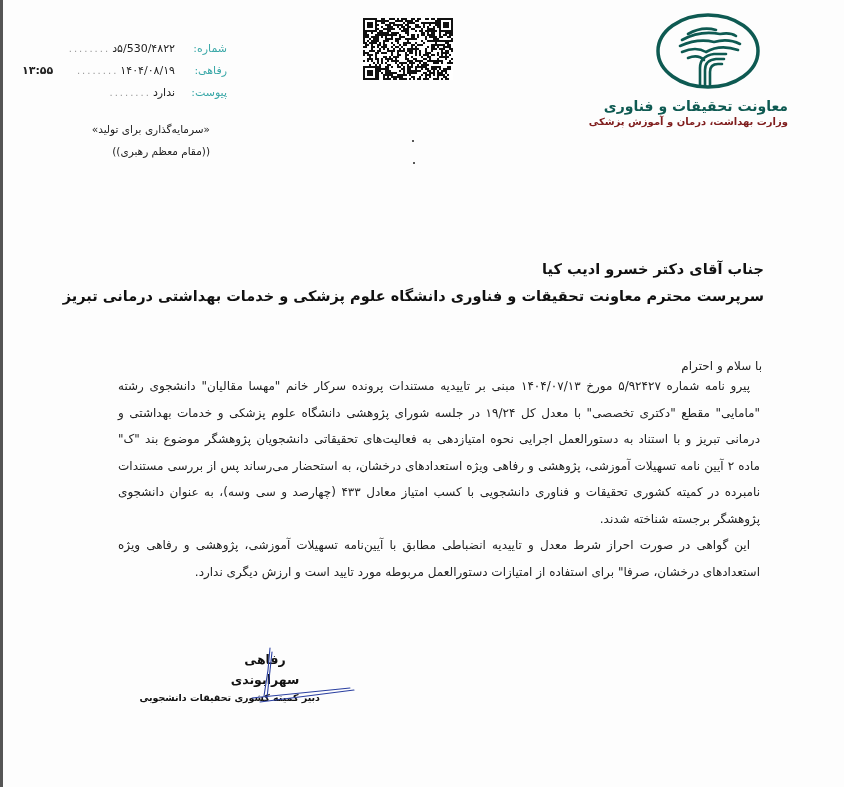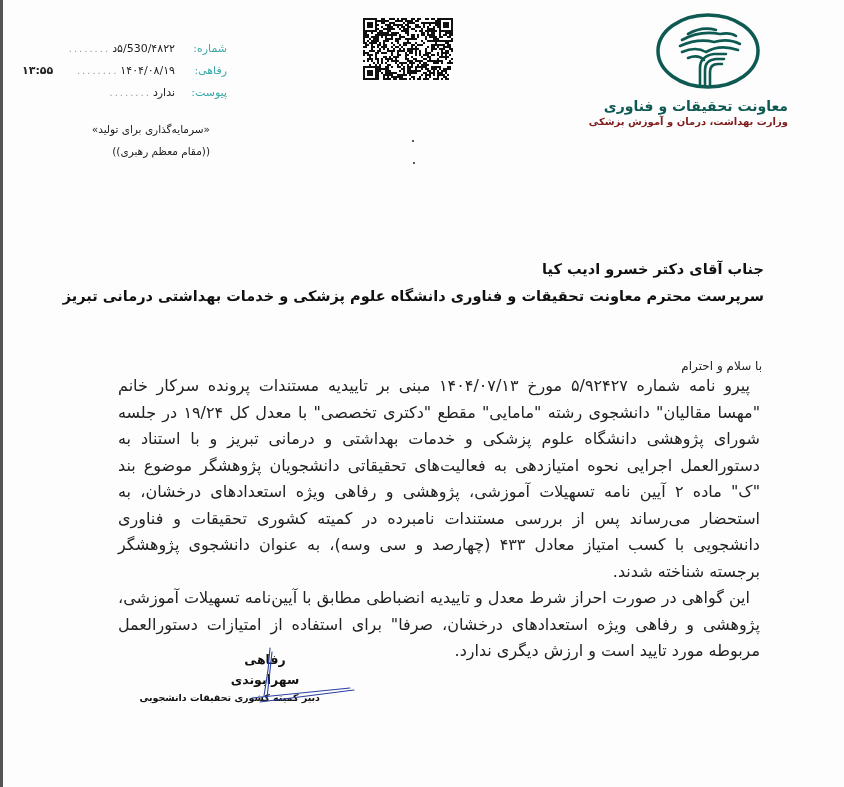--- a/index.html
+++ b/index.html
@@ -51,21 +51,21 @@
     }
     .addressee .l1 { font-size: 14.5px; line-height: 26px; }
     .addressee .l2 { font-size: 14.5px; line-height: 28px; }
 
     .greeting {
       position: absolute; right: 82px; top: 343px; direction: rtl; font-size: 12px; color: #222; margin-top: 16px;
     }
 
     .body-text {
       position: absolute; left: 118px; width: 642px; top: 373px;
-      direction: rtl; text-align: justify; font-size: 16px; line-height: 26.5px; color: #222;
+      direction: rtl; text-align: justify; font-size: 12px; line-height: 26.5px; color: #222;
     }
     .body-text p { margin: 0; text-indent: 10px; }
 
     
     .signature {
       position: absolute; left: 210px; top: 650px; width: 110px; direction: rtl; text-align: center;
     }
     .sig-name { font-size: 12.5px; font-weight: bold; color: #111; line-height: 20px; }
     .sig-title { font-size: 9.5px; font-weight: bold; color: #111; line-height: 16px; white-space: nowrap; }
     .sig-stroke { position: absolute; left: 0; top: -10px; width: 150px; height: 70px; pointer-events: none; }

